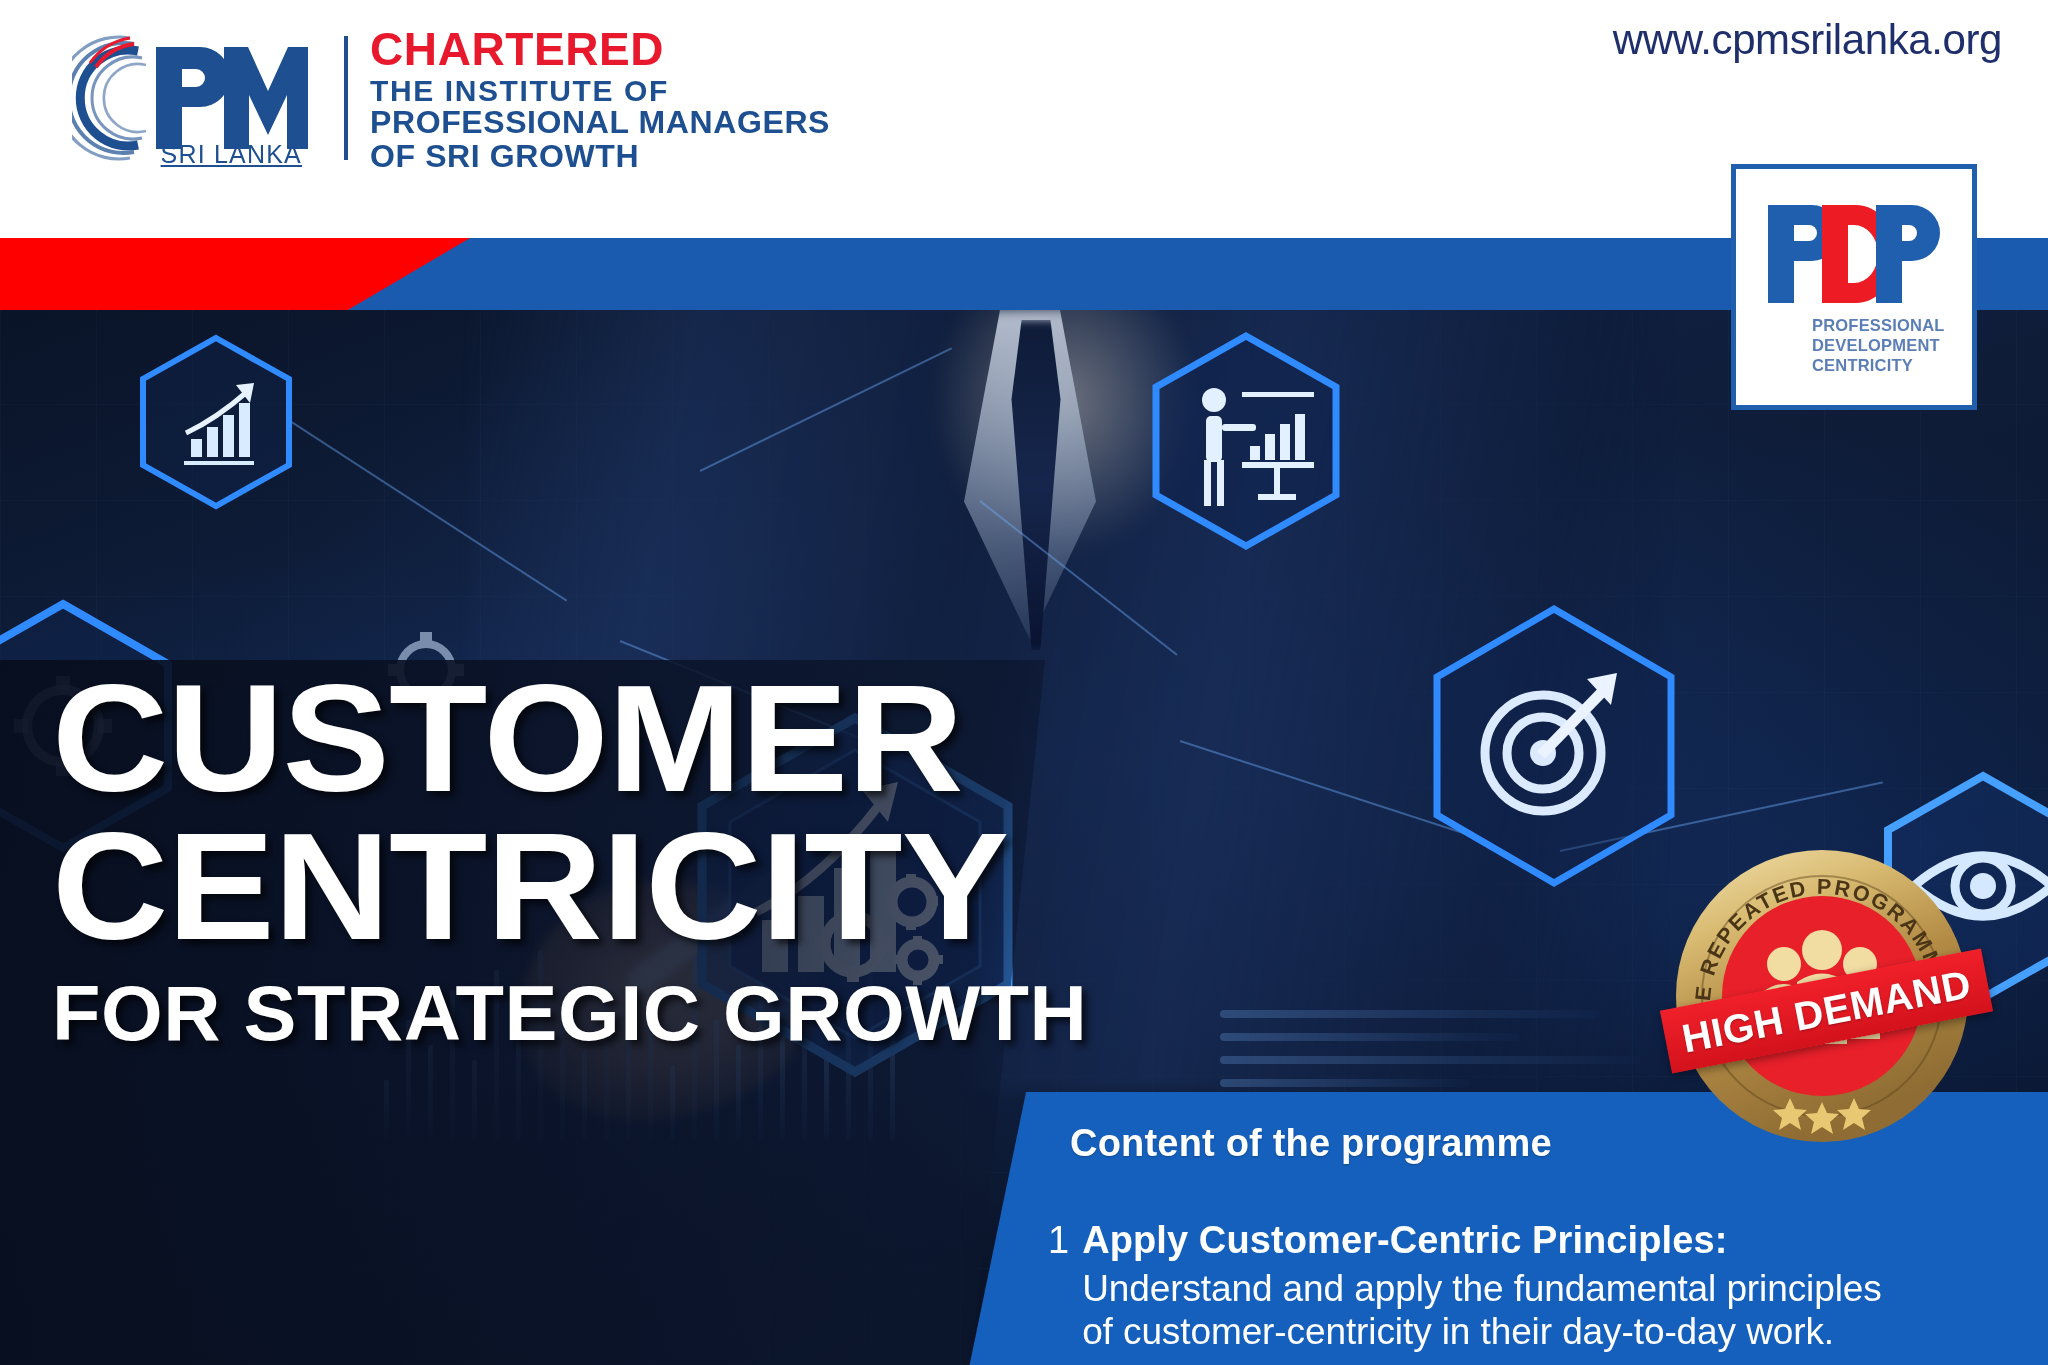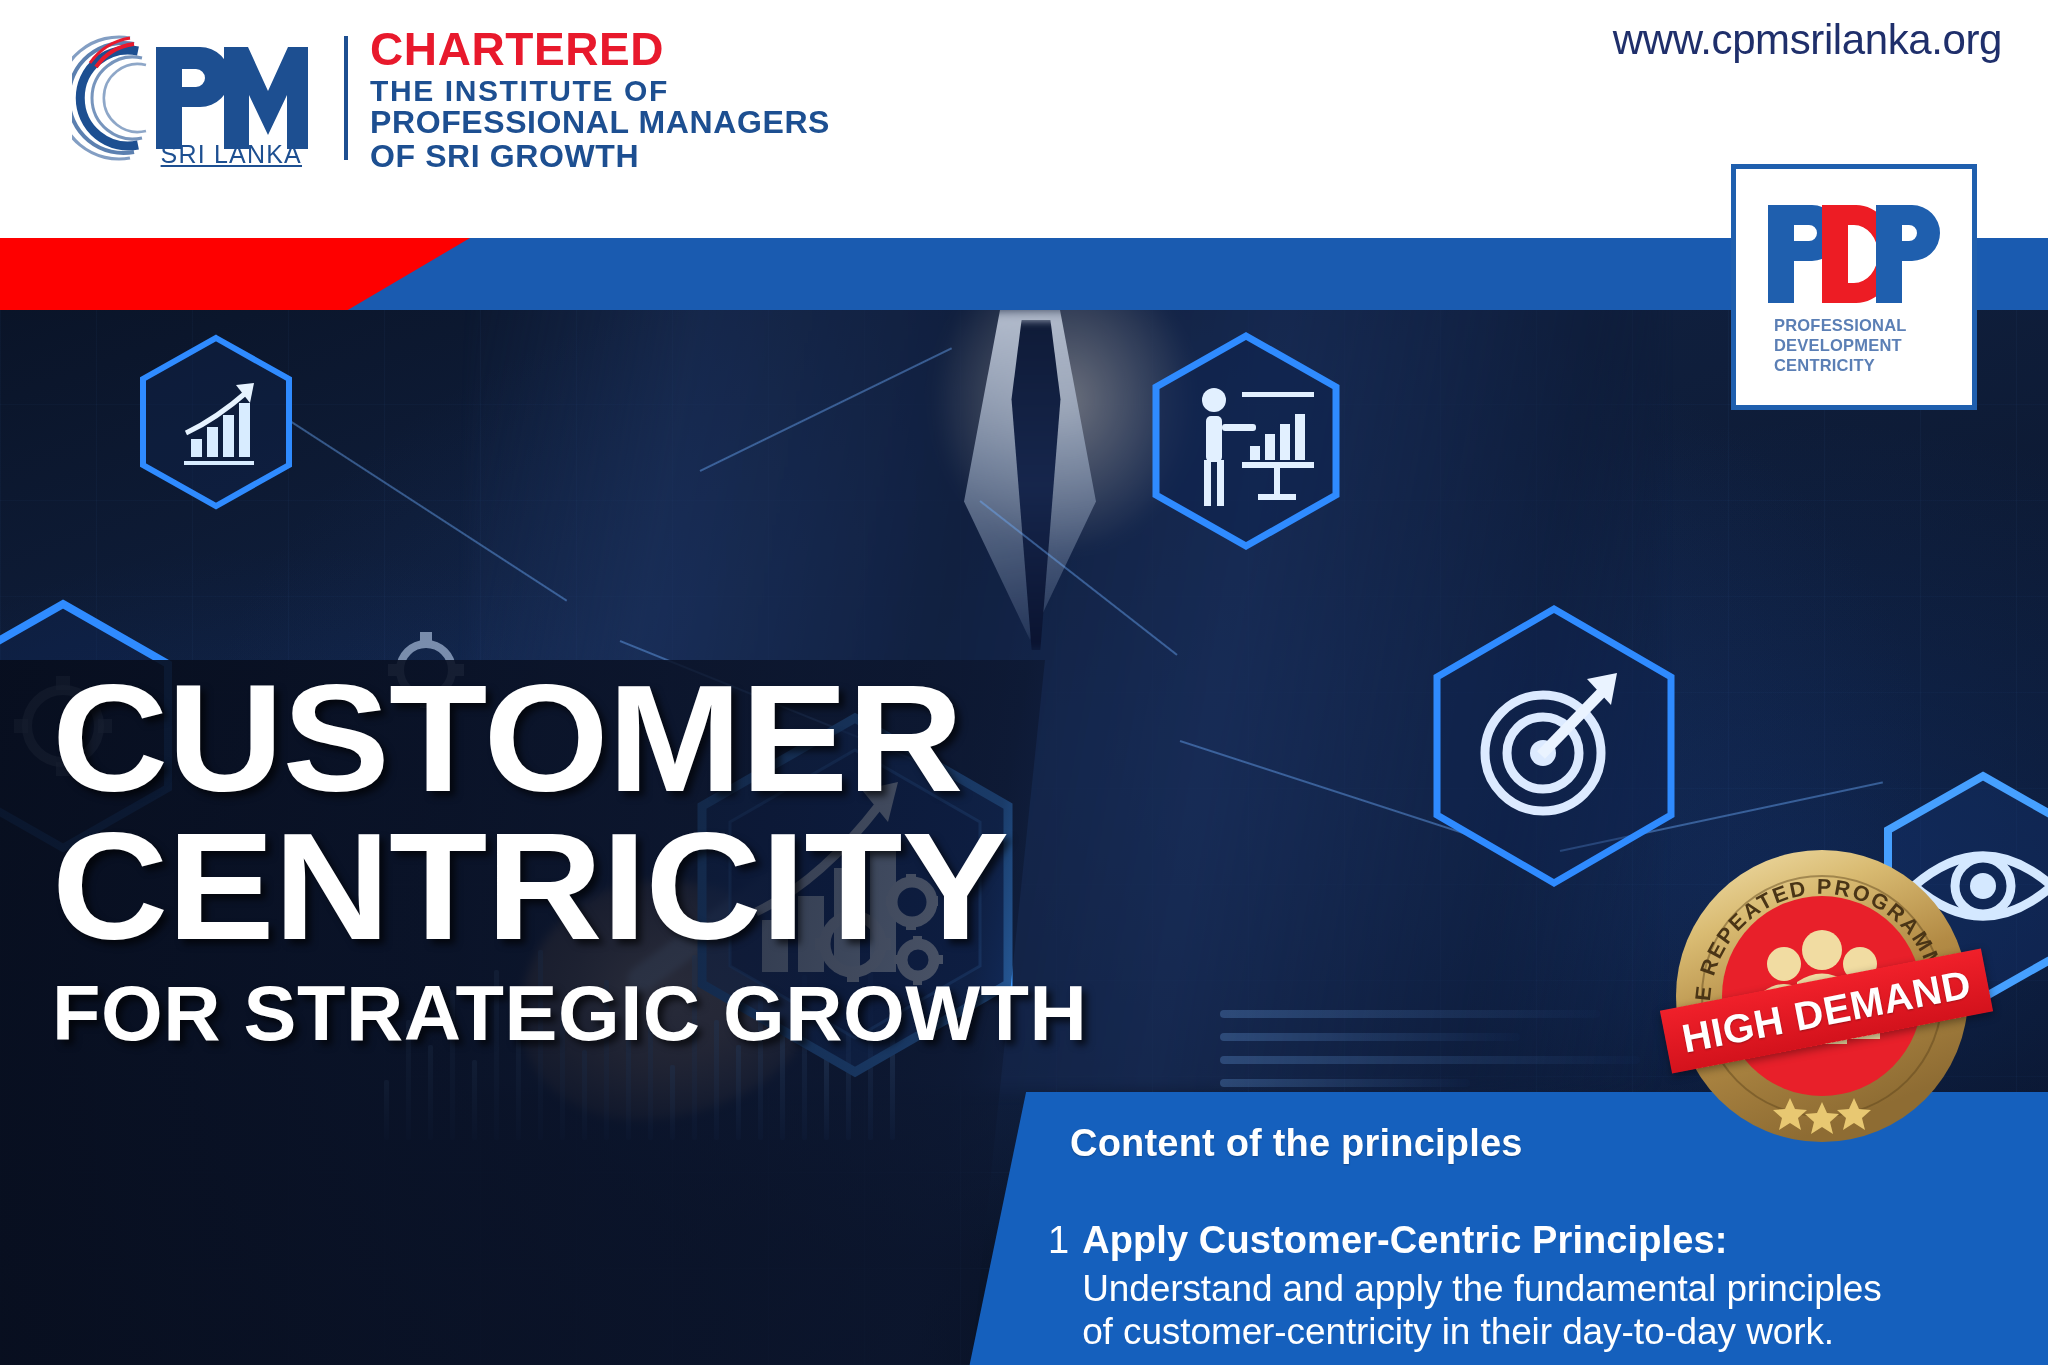--- a/index.html
+++ b/index.html
@@ -148,20 +148,21 @@
     text-align: left;
     width: 160px;
   }
   .pdp-sub div {
     font-size: 16.5px;
     font-weight: bold;
     color: #5b7fb5;
     letter-spacing: 0.2px;
     line-height: 1.22;
     font-family: "Liberation Sans", sans-serif;
+    margin-left: 38px;
   }
 
   
   .hero {
     position: absolute;
     left: 0; top: 310px;
     width: 2048px; height: 1055px;
     overflow: hidden;
     background:
       radial-gradient(ellipse 60% 70% at 52% 42%, rgba(30,60,120,.55) 0%, rgba(8,16,38,0) 70%),
@@ -620,21 +621,21 @@
 
   <div class="title-plate"></div>
 
   <div class="headline">
     <div class="hl-line hl-1">CUSTOMER</div>
     <div class="hl-line hl-2">CENTRICITY</div>
     <div class="hl-line hl-3">FOR STRATEGIC GROWTH</div>
   </div>
 
   <div class="content-panel"></div>
-  <div class="cp-title">Content of the principles</div>
+  <div class="cp-title">Content of the programme</div>
 
   <div class="cp-item">
     <div class="cp-num">1</div>
     <div class="cp-body">
       <div class="cp-head">Apply Customer-Centric Principles:</div>
       <div class="cp-desc">
         <span>Understand and apply the fundamental principles</span>
         <span>of customer-centricity in their day-to-day work.</span>
       </div>
     </div>

